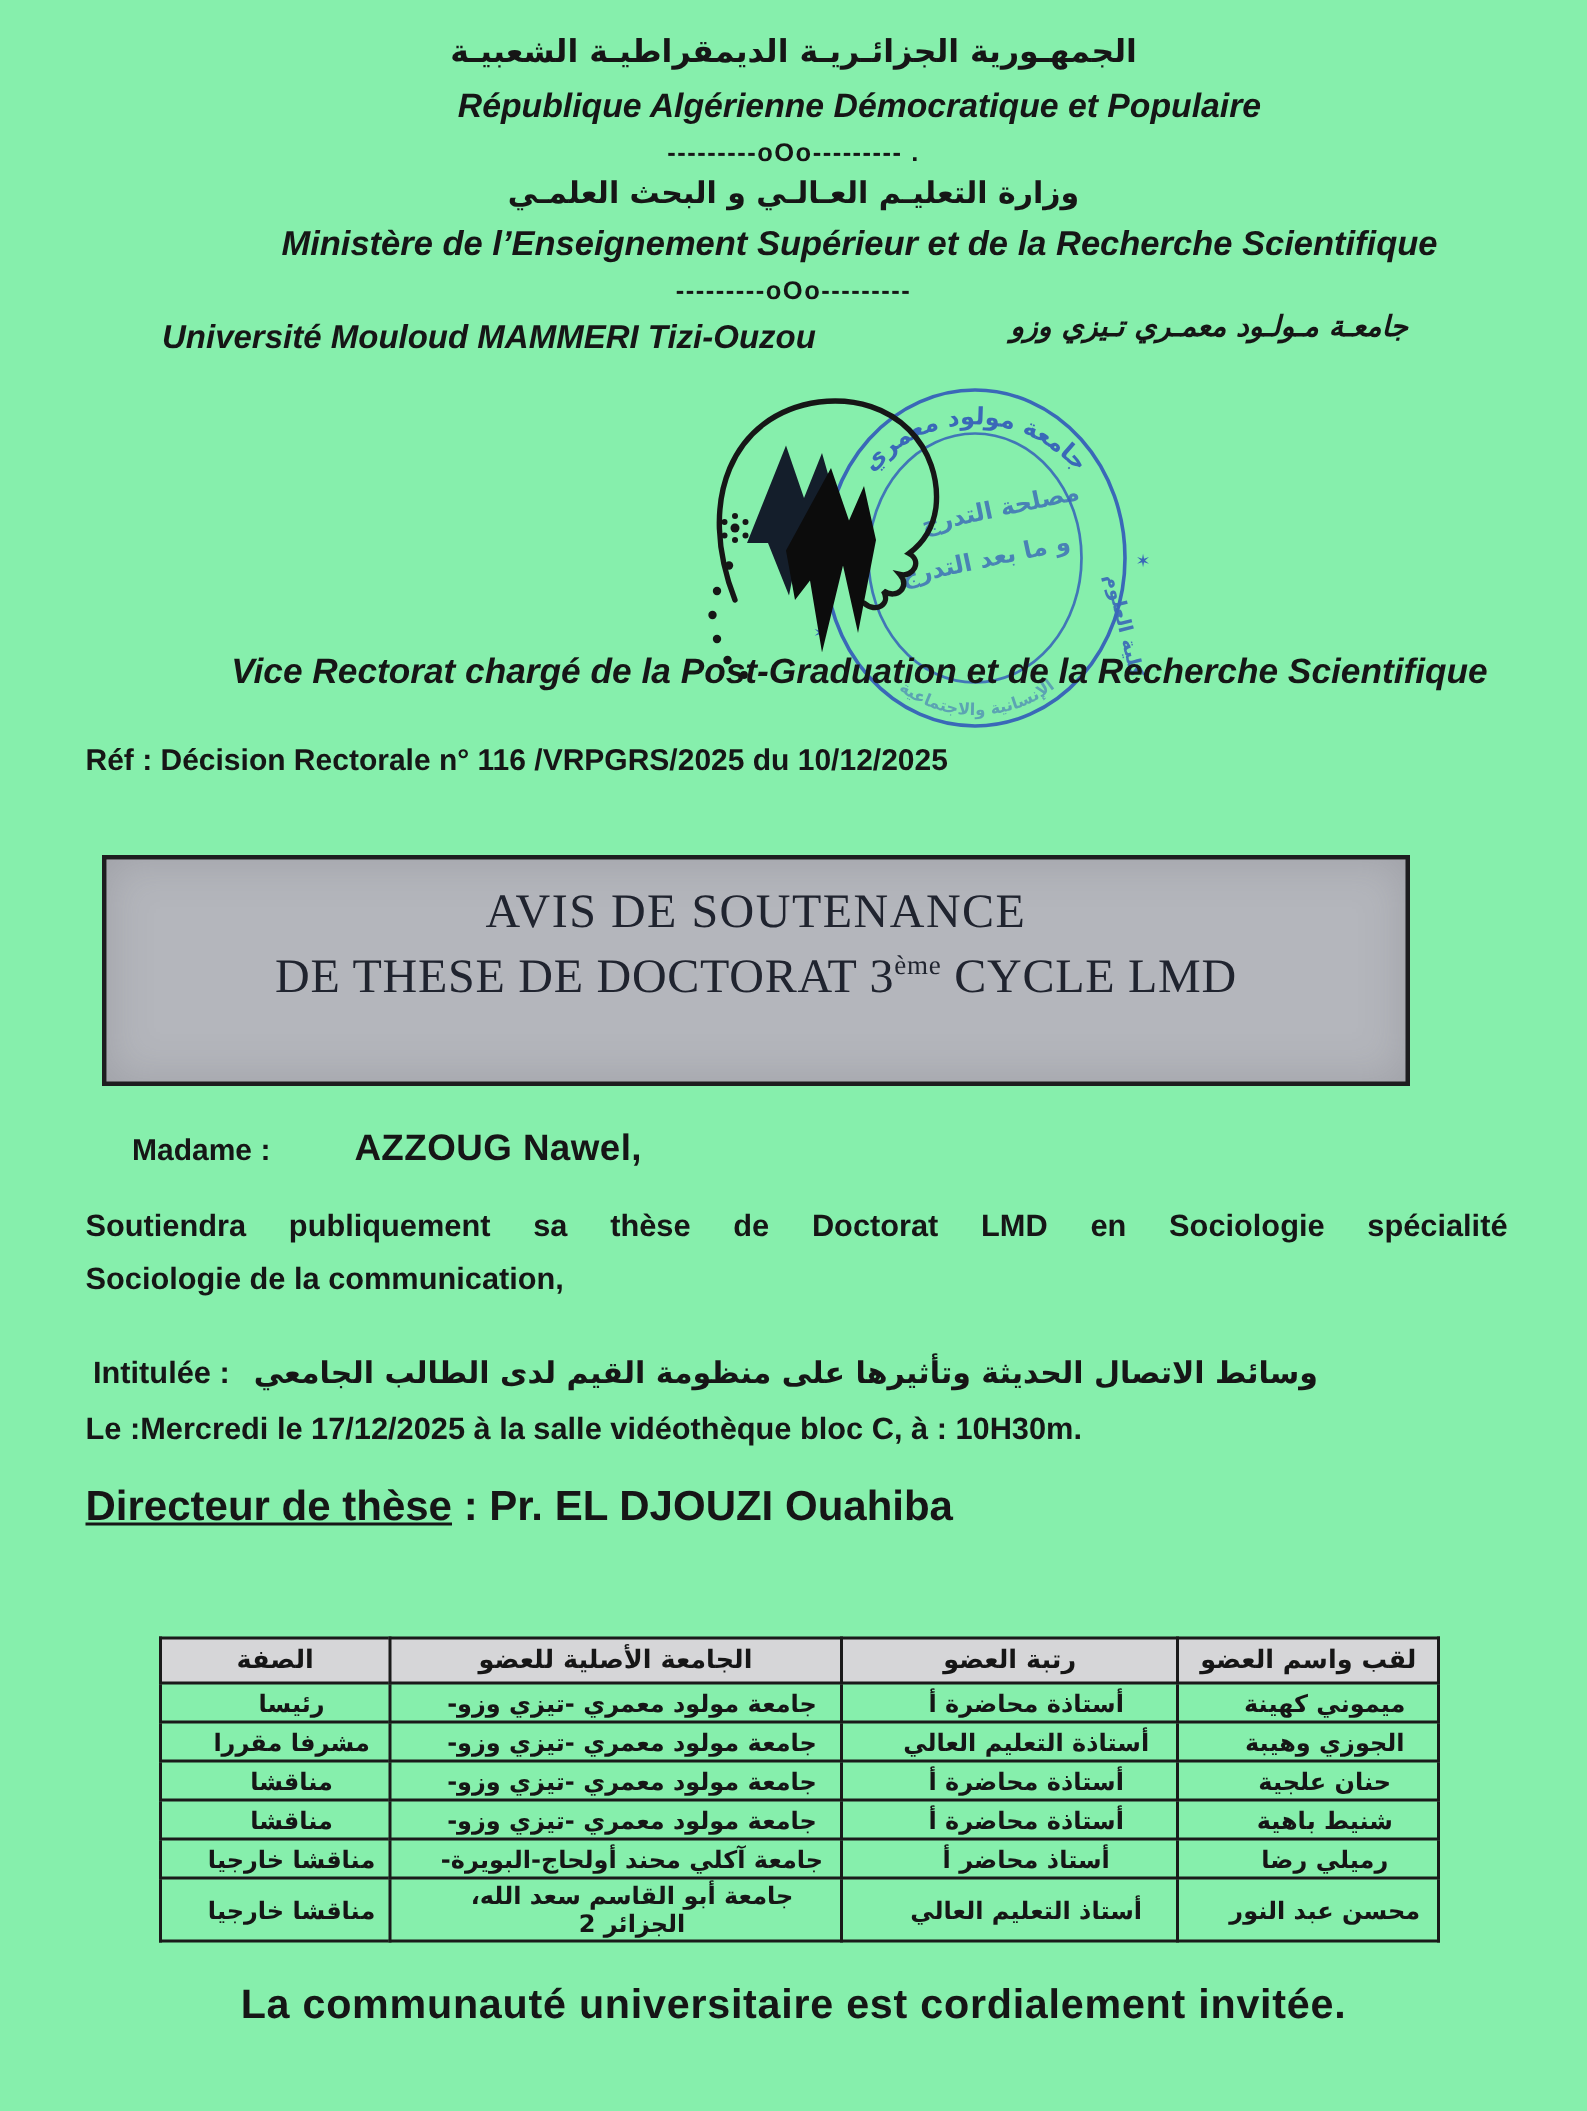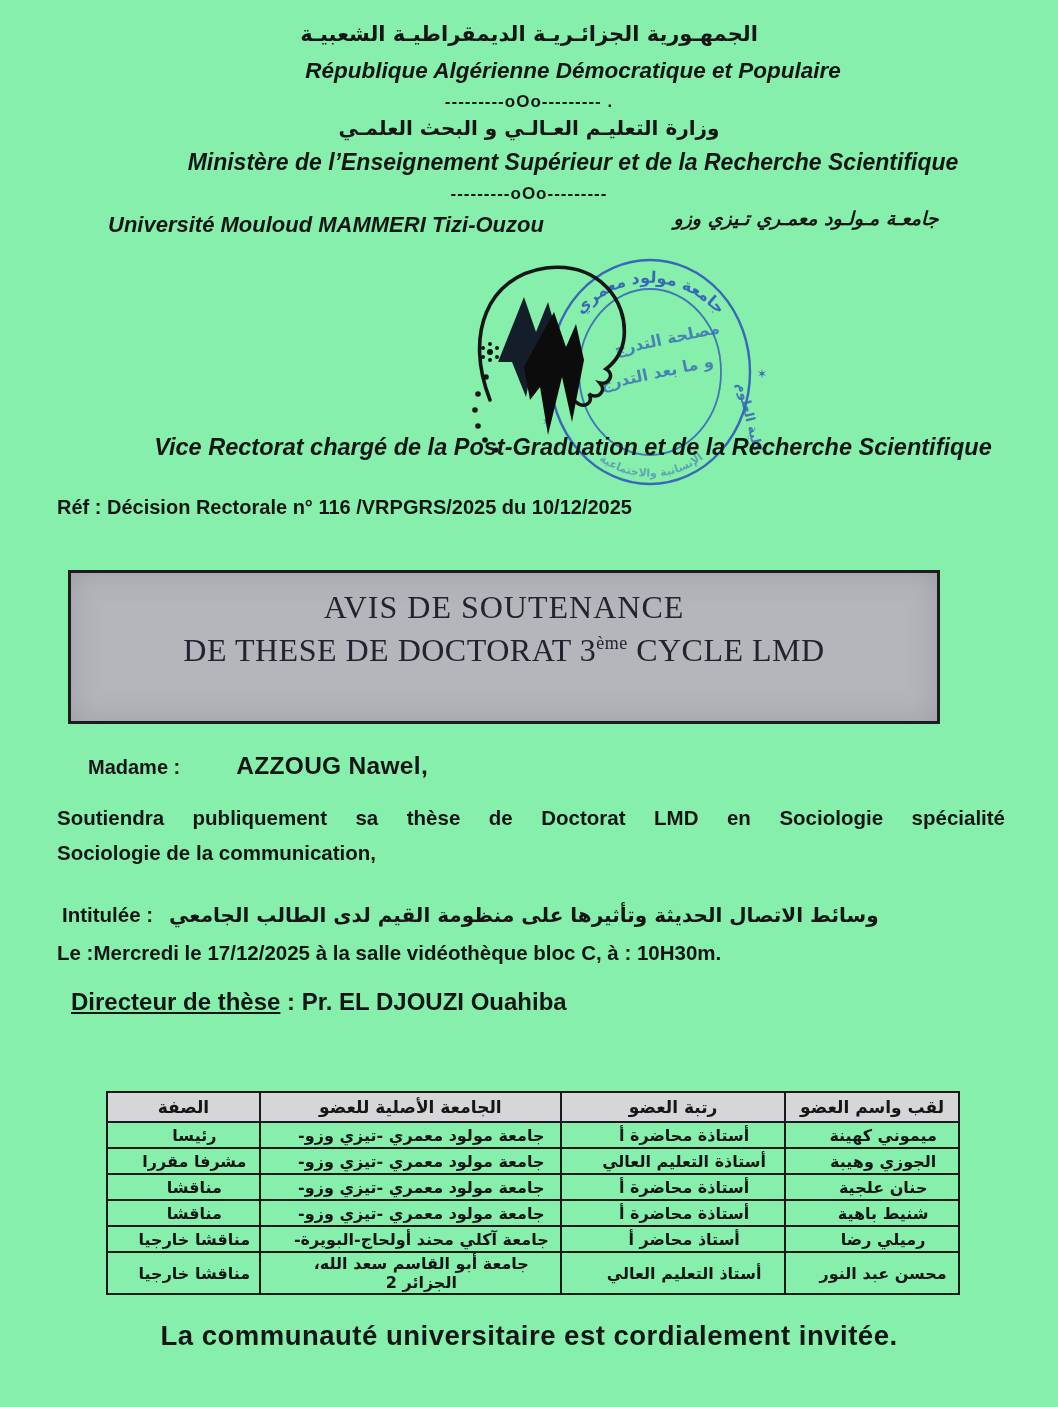--- a/index.html
+++ b/index.html
@@ -47,21 +47,21 @@
 
   .madame{top:752px;left:64px;font-size:20px;font-weight:bold;margin-left:24px;}
   .madame .name{font-size:24.5px;margin-left:56px;letter-spacing:.3px;}
 
   .paral1{top:806px;left:57px;width:948px;font-size:20.5px;font-weight:bold;text-align:justify;text-align-last:justify;}
   .paral2{top:841px;left:57px;font-size:20.5px;font-weight:bold;}
 
   .intit{top:903px;left:62px;font-size:20.5px;font-weight:bold;display:flex;gap:16px;align-items:baseline;}
   .intit .ar{font-size:20px;}
   .ledate{top:941px;left:57px;font-size:20.5px;font-weight:bold;display:flex;}
-  .direct{top:988px;left:71px;font-size:24px;font-weight:bold;}
+  .direct{top:988px;left:57px;font-size:28px;font-weight:bold;}
   .direct .u{text-decoration:underline;}
   .devant{top:1046px;left:124px;font-size:21px;font-weight:bold;text-decoration:underline;}
 
   table.jury{
     position:absolute;left:106px;top:1091px;width:854px;
     border-collapse:collapse;direction:rtl;
     font-family:"DejaVu Sans",sans-serif;
   }
   table.jury th,table.jury td{
     border:2px solid #1a1a1a;

